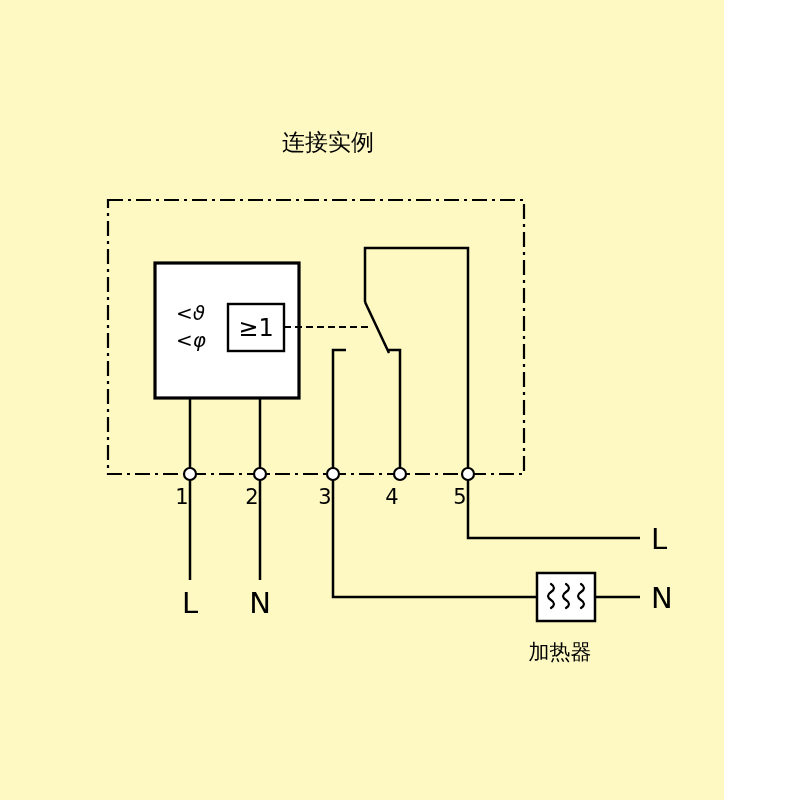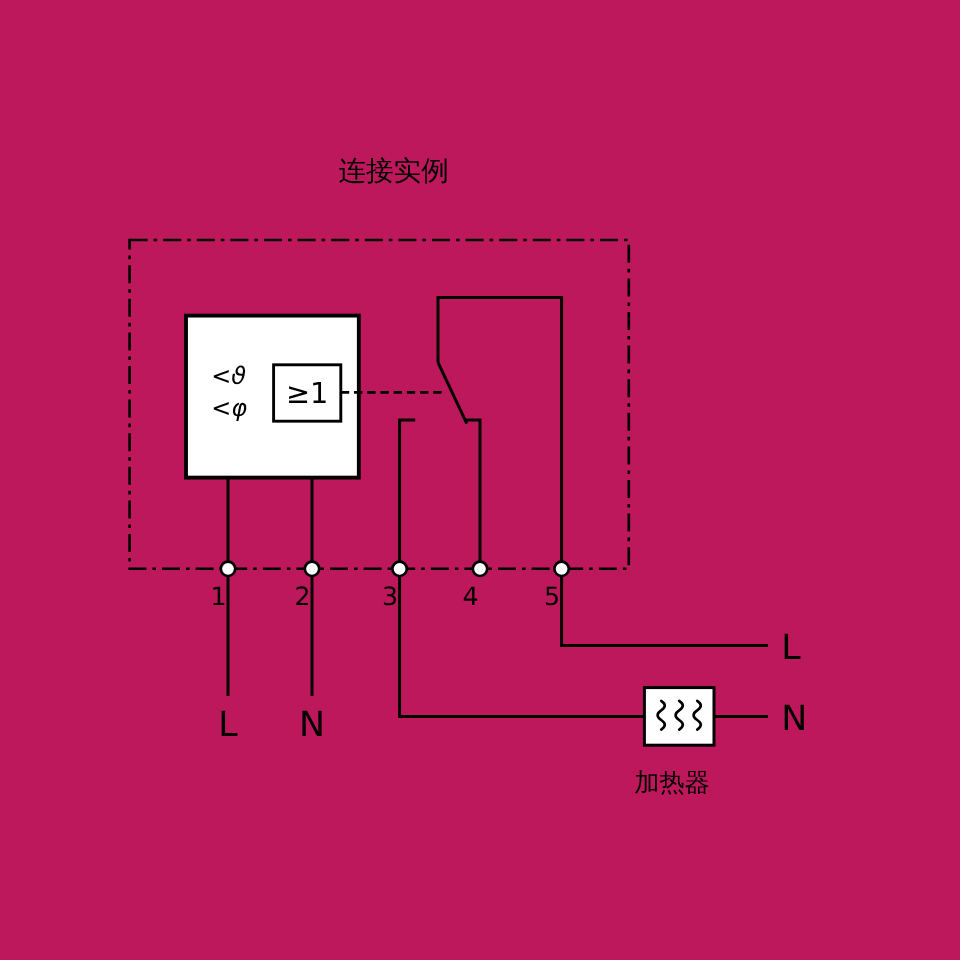--- a/index.html
+++ b/index.html
@@ -2,23 +2,23 @@
 <html><head>
 <meta charset="utf-8">
 <style>
   html, body {
     margin: 0;
     padding: 0;
     background: #ffffff;
   }
   .stage {
     position: relative;
-    width: 800px;
+    width: 724px;
     height: 800px;
-    background: #be185d;
+    background: #fef9c3;
     overflow: hidden;
   }
   svg text {
     font-family: "DejaVu Sans", sans-serif;
     fill: #000000;
   }
   .t-title   { font-size: 23px; }
   .t-num     { font-size: 21px; }
   .t-big     { font-size: 29px; }
   .t-gate    { font-size: 24px; }

